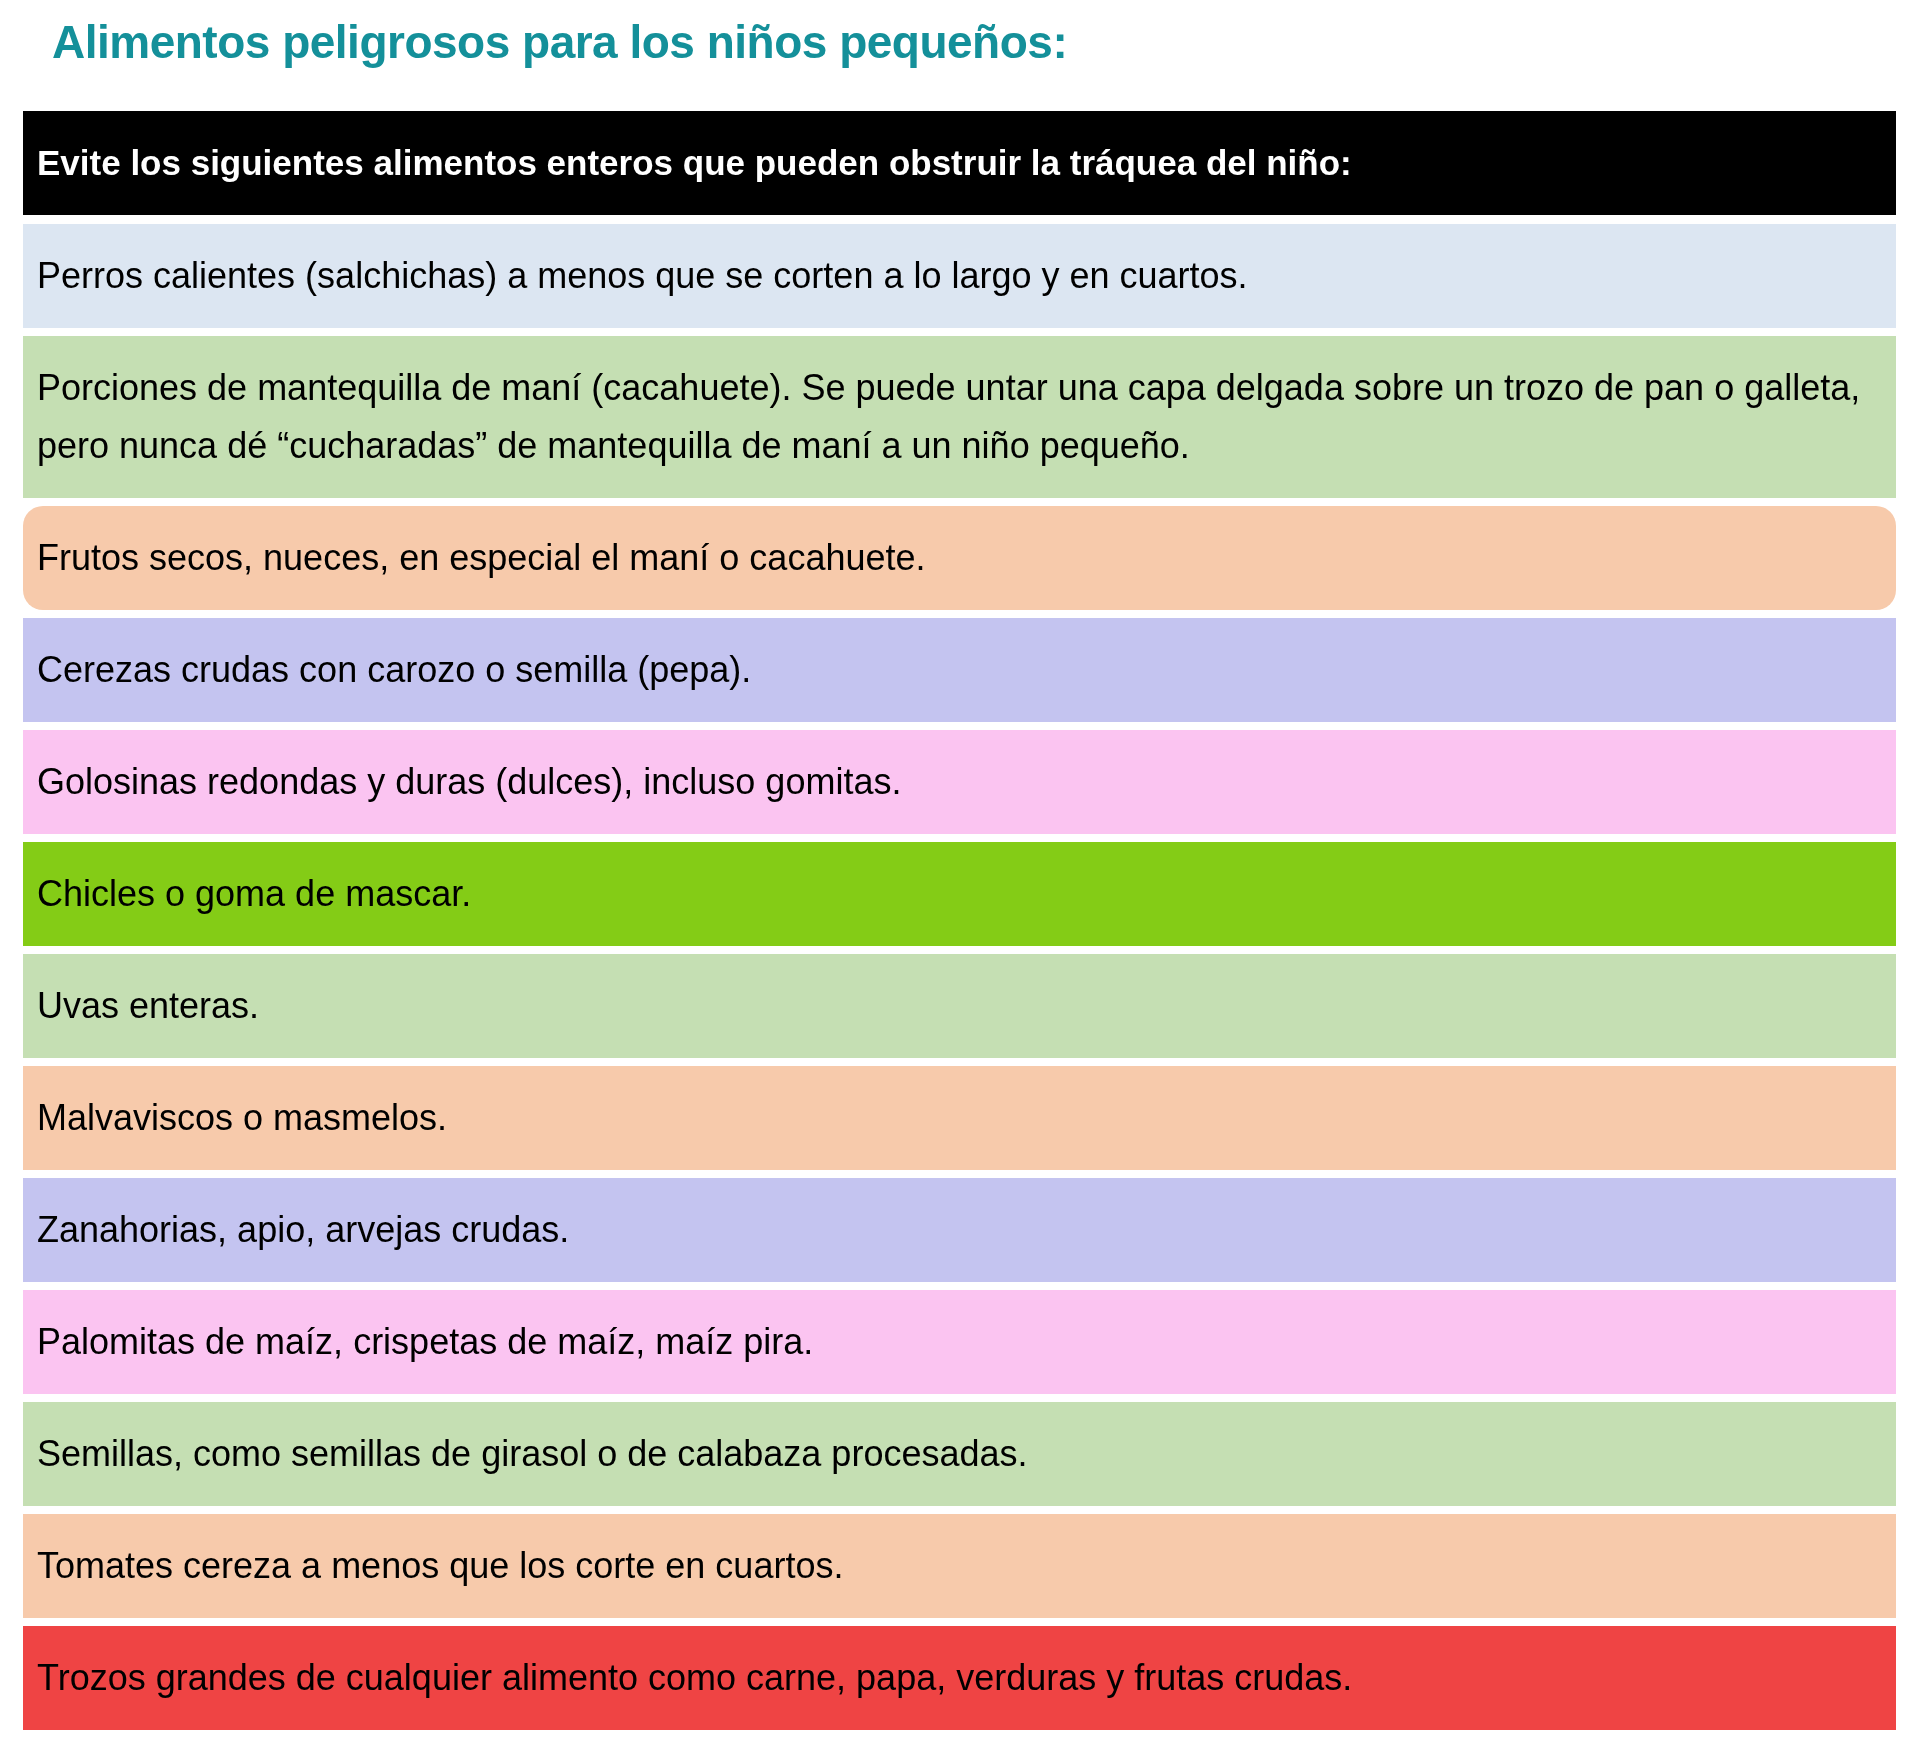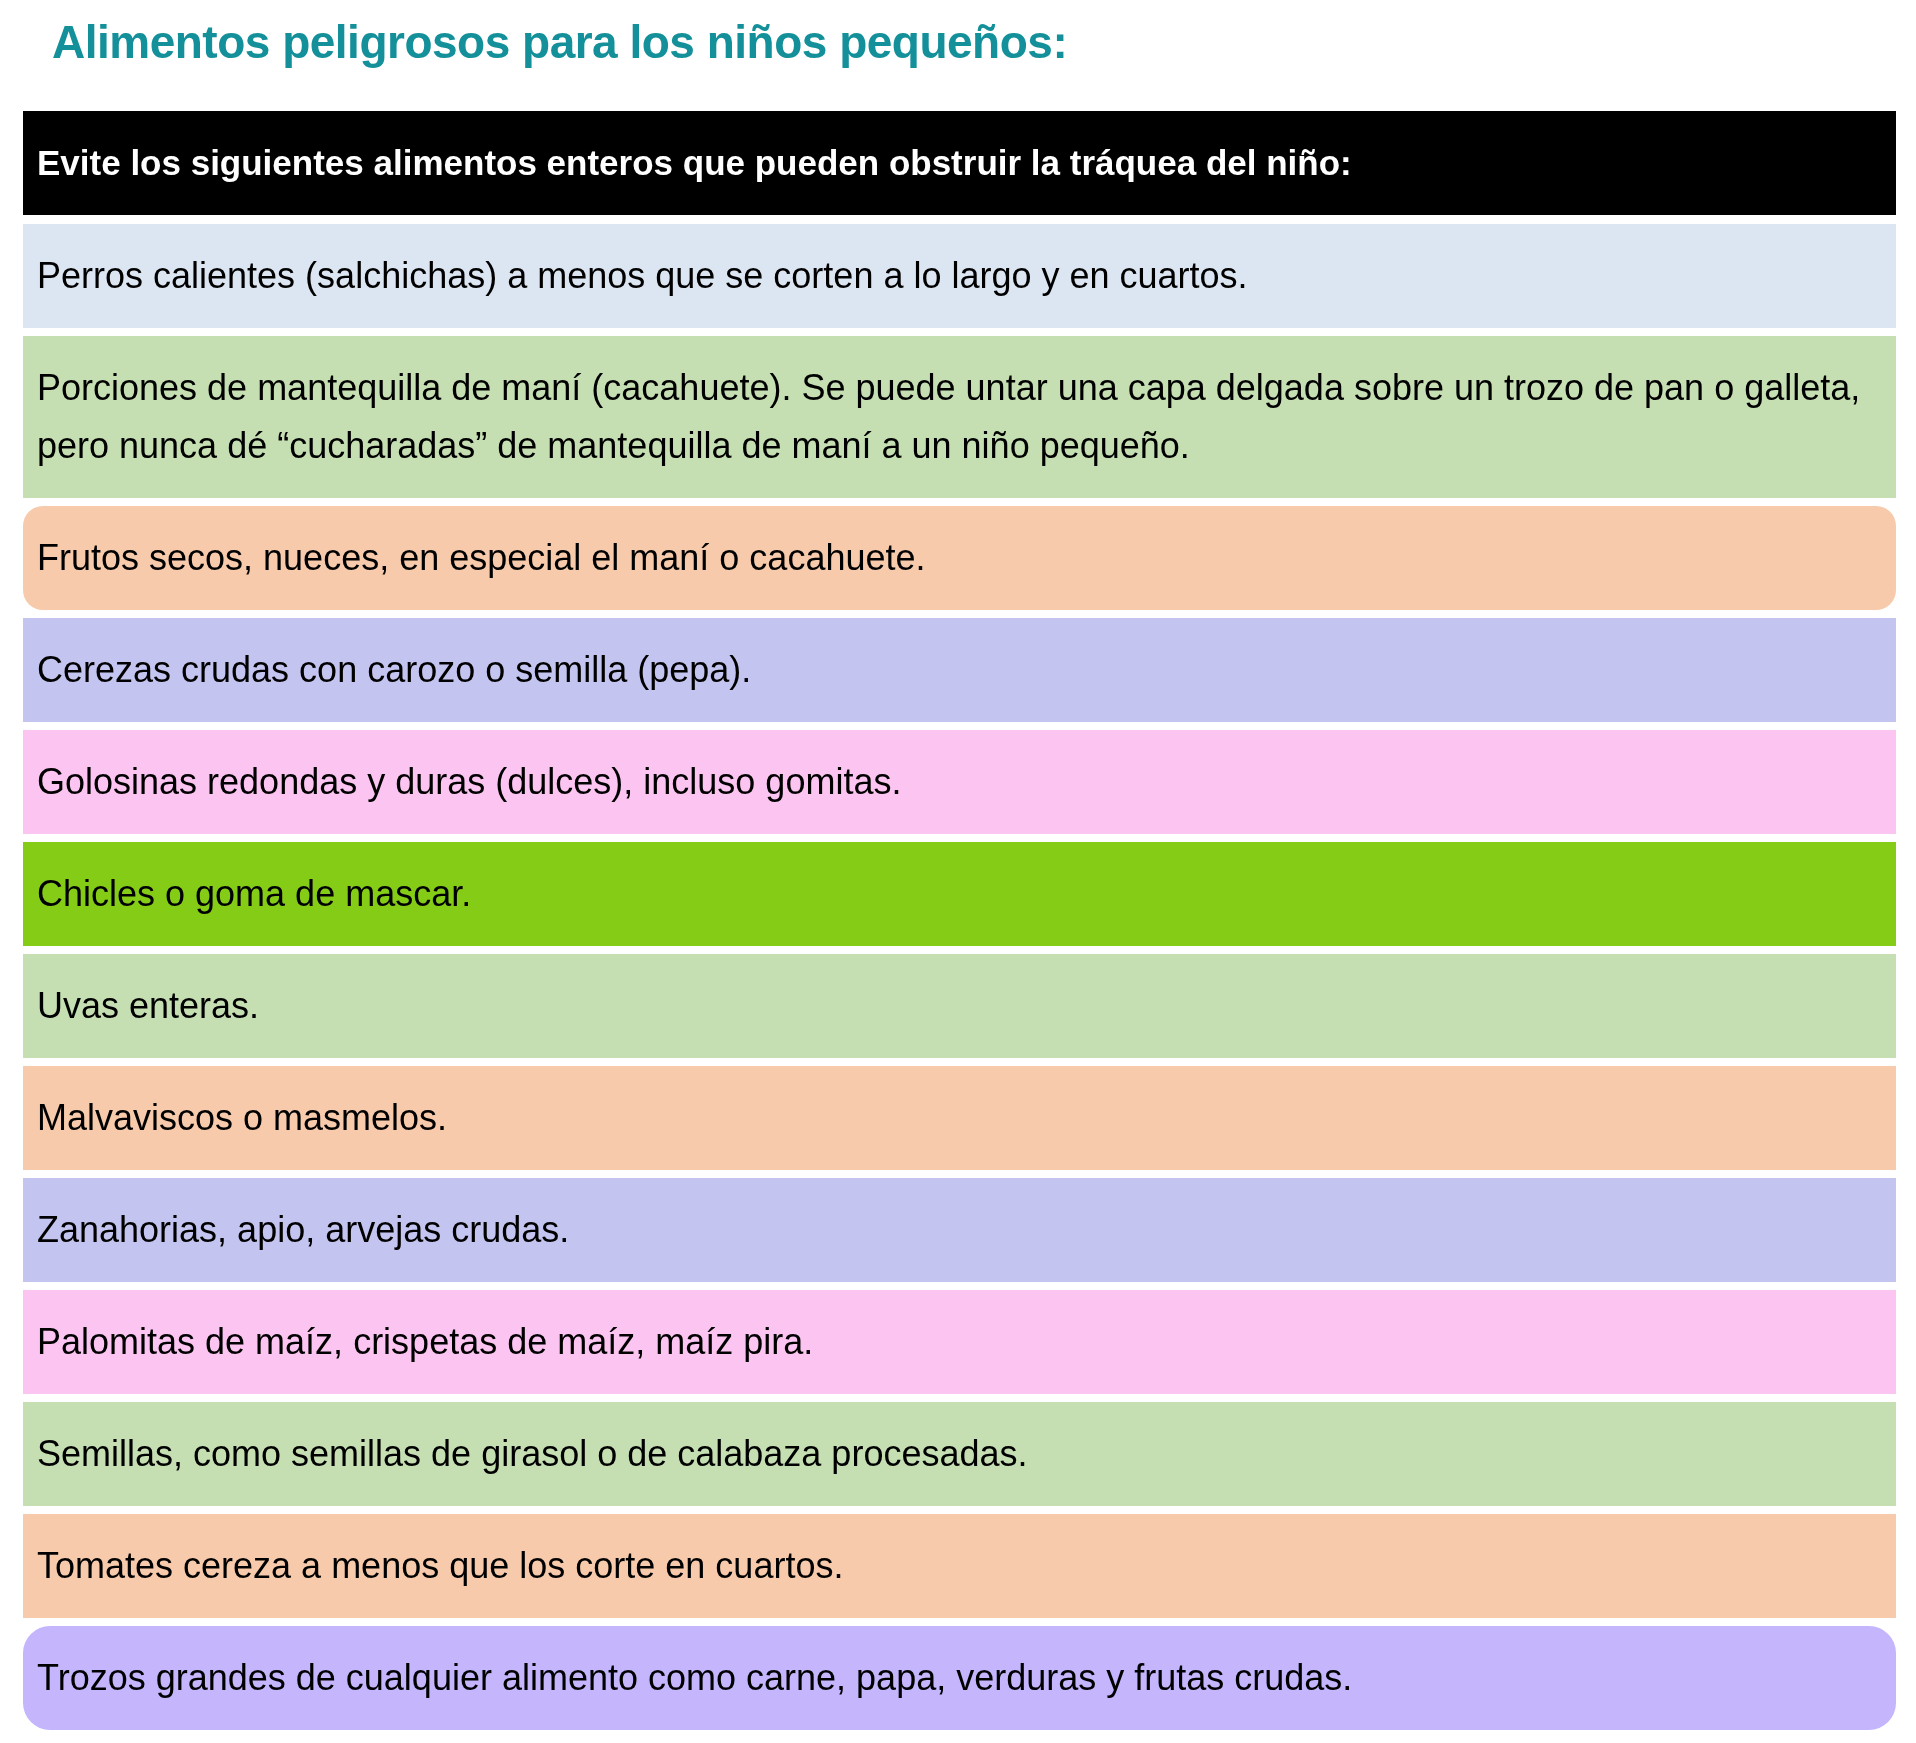--- a/index.html
+++ b/index.html
@@ -62,16 +62,16 @@
         <div class="row" style="background: rgb(247, 202, 171); border-radius: 20px;">Frutos secos, nueces, en especial el maní o cacahuete.</div>
         <div class="row" style="background: rgb(196, 196, 240);">Cerezas crudas con carozo o semilla (pepa).</div>
         <div class="row" style="background: rgb(251, 196, 241);">Golosinas redondas y duras (dulces), incluso gomitas.</div>
         <div class="row" style="background: #84cc16;">Chicles o goma de mascar.</div>
         <div class="row" style="background: rgb(197, 223, 179);">Uvas enteras.</div>
         <div class="row" style="background: rgb(247, 202, 171);">Malvaviscos o masmelos.</div>
         <div class="row" style="background: rgb(196, 196, 240);">Zanahorias, apio, arvejas crudas.</div>
         <div class="row" style="background: rgb(251, 196, 241);">Palomitas de maíz, crispetas de maíz, maíz pira.</div>
         <div class="row" style="background: rgb(197, 223, 179);">Semillas, como semillas de girasol o de calabaza procesadas.</div>
         <div class="row" style="background: rgb(247, 202, 171);">Tomates cereza a menos que los corte en cuartos.</div>
-        <div class="row" style="background: #c4b5fd; border-radius: 27px;">Trozos grandes de cualquier alimento como carne, papa, verduras y frutas crudas.</div>
+        <div class="row" style="background: #ef4444;">Trozos grandes de cualquier alimento como carne, papa, verduras y frutas crudas.</div>
       </div>
   </div>
 </div>
 
 </body></html>

